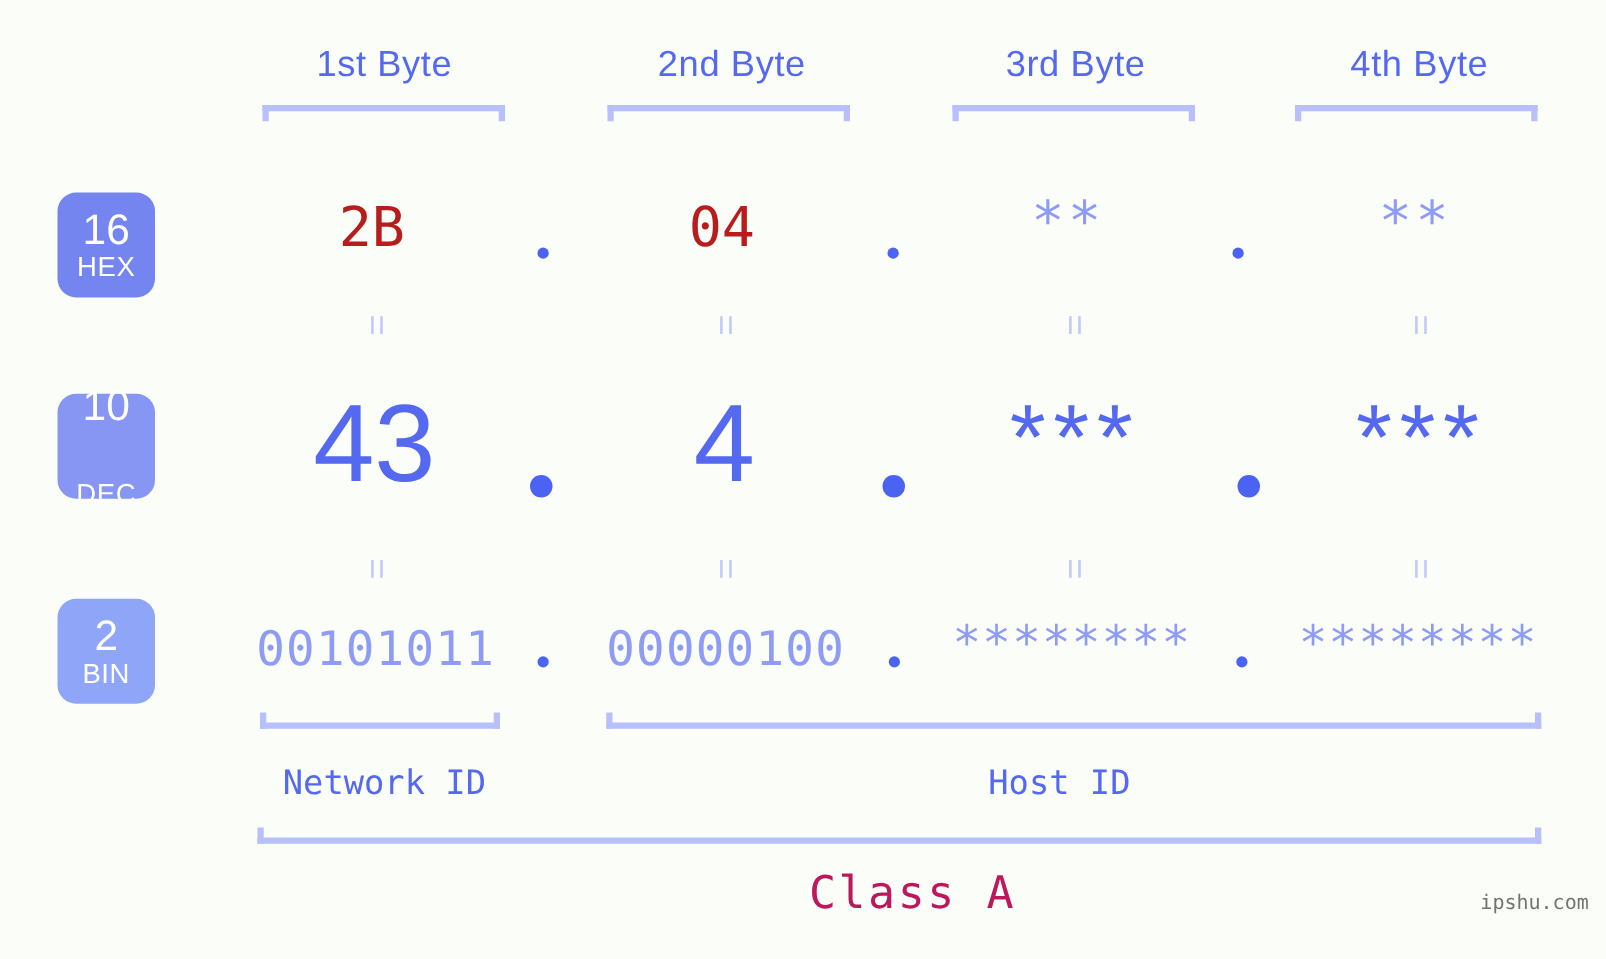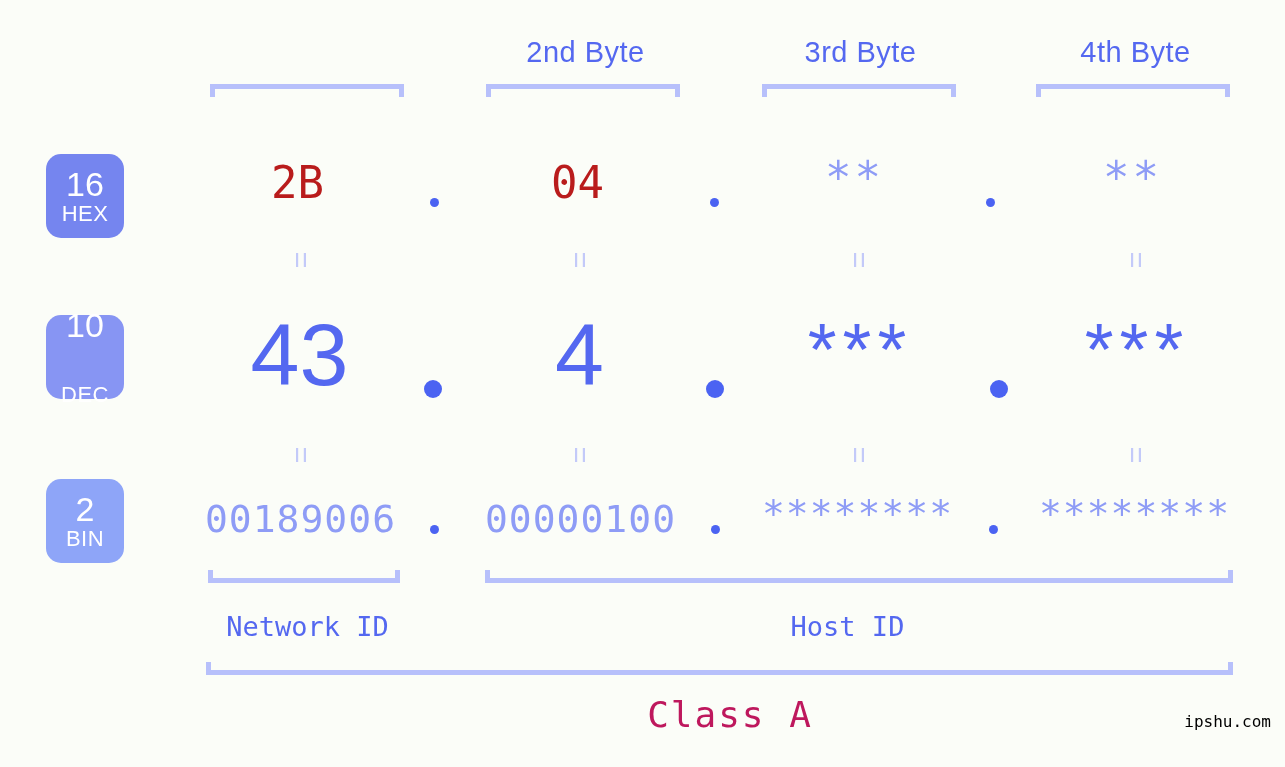--- a/index.html
+++ b/index.html
@@ -194,29 +194,30 @@
     line-height: 1;
     letter-spacing: 2px;
   }
 
   .watermark {
     position: absolute;
     right: 14px;
     top: 712px;
     font-family: "DejaVu Sans Mono", monospace;
     font-size: 16px;
-    color: #000000;
+    color: #737373;
     letter-spacing: 0px;
   }
 </style>
 </head>
 <body>
 
 <div id="stage">
 
+  <div class="byte-label" style="left:195px; width:225px;">1st Byte</div>
   <div class="byte-label" style="left:473px; width:225px;">2nd Byte</div>
   <div class="byte-label" style="left:748px; width:225px;">3rd Byte</div>
   <div class="byte-label" style="left:1023px; width:225px;">4th Byte</div>
 
   <div class="bracket-down" style="left:210px; width:194px; top:84px;"></div>
   <div class="bracket-down" style="left:486px; width:194px; top:84px;"></div>
   <div class="bracket-down" style="left:762px; width:194px; top:84px;"></div>
   <div class="bracket-down" style="left:1036px; width:194px; top:84px;"></div>
 
   <div class="badge" style="top:154px; background:#7585ef;">
@@ -251,21 +252,21 @@
   <div class="dot dot-dec" style="left:706px;"></div>
   <div class="cell dec-star" style="left:755px; width:210px;">***</div>
   <div class="dot dot-dec" style="left:990px;"></div>
   <div class="cell dec-star" style="left:1032px; width:210px;">***</div>
 
   <div class="eq eq-b" style="left:280px;">=</div>
   <div class="eq eq-b" style="left:559px;">=</div>
   <div class="eq eq-b" style="left:838px;">=</div>
   <div class="eq eq-b" style="left:1115px;">=</div>
 
-  <div class="cell bin-val" style="left:198px; width:205px;">00189006</div>
+  <div class="cell bin-val" style="left:198px; width:205px;">00101011</div>
   <div class="dot dot-bin" style="left:430px;"></div>
   <div class="cell bin-val" style="left:478px; width:205px;">00000100</div>
   <div class="dot dot-bin" style="left:711px;"></div>
   <div class="cell bin-star" style="left:755px; width:205px;">********</div>
   <div class="dot dot-bin" style="left:989px;"></div>
   <div class="cell bin-star" style="left:1032px; width:205px;">********</div>
 
   <div class="bracket-up" style="left:208px; width:192px; top:570px;"></div>
   <div class="bracket-up" style="left:485px; width:748px; top:570px;"></div>
 

